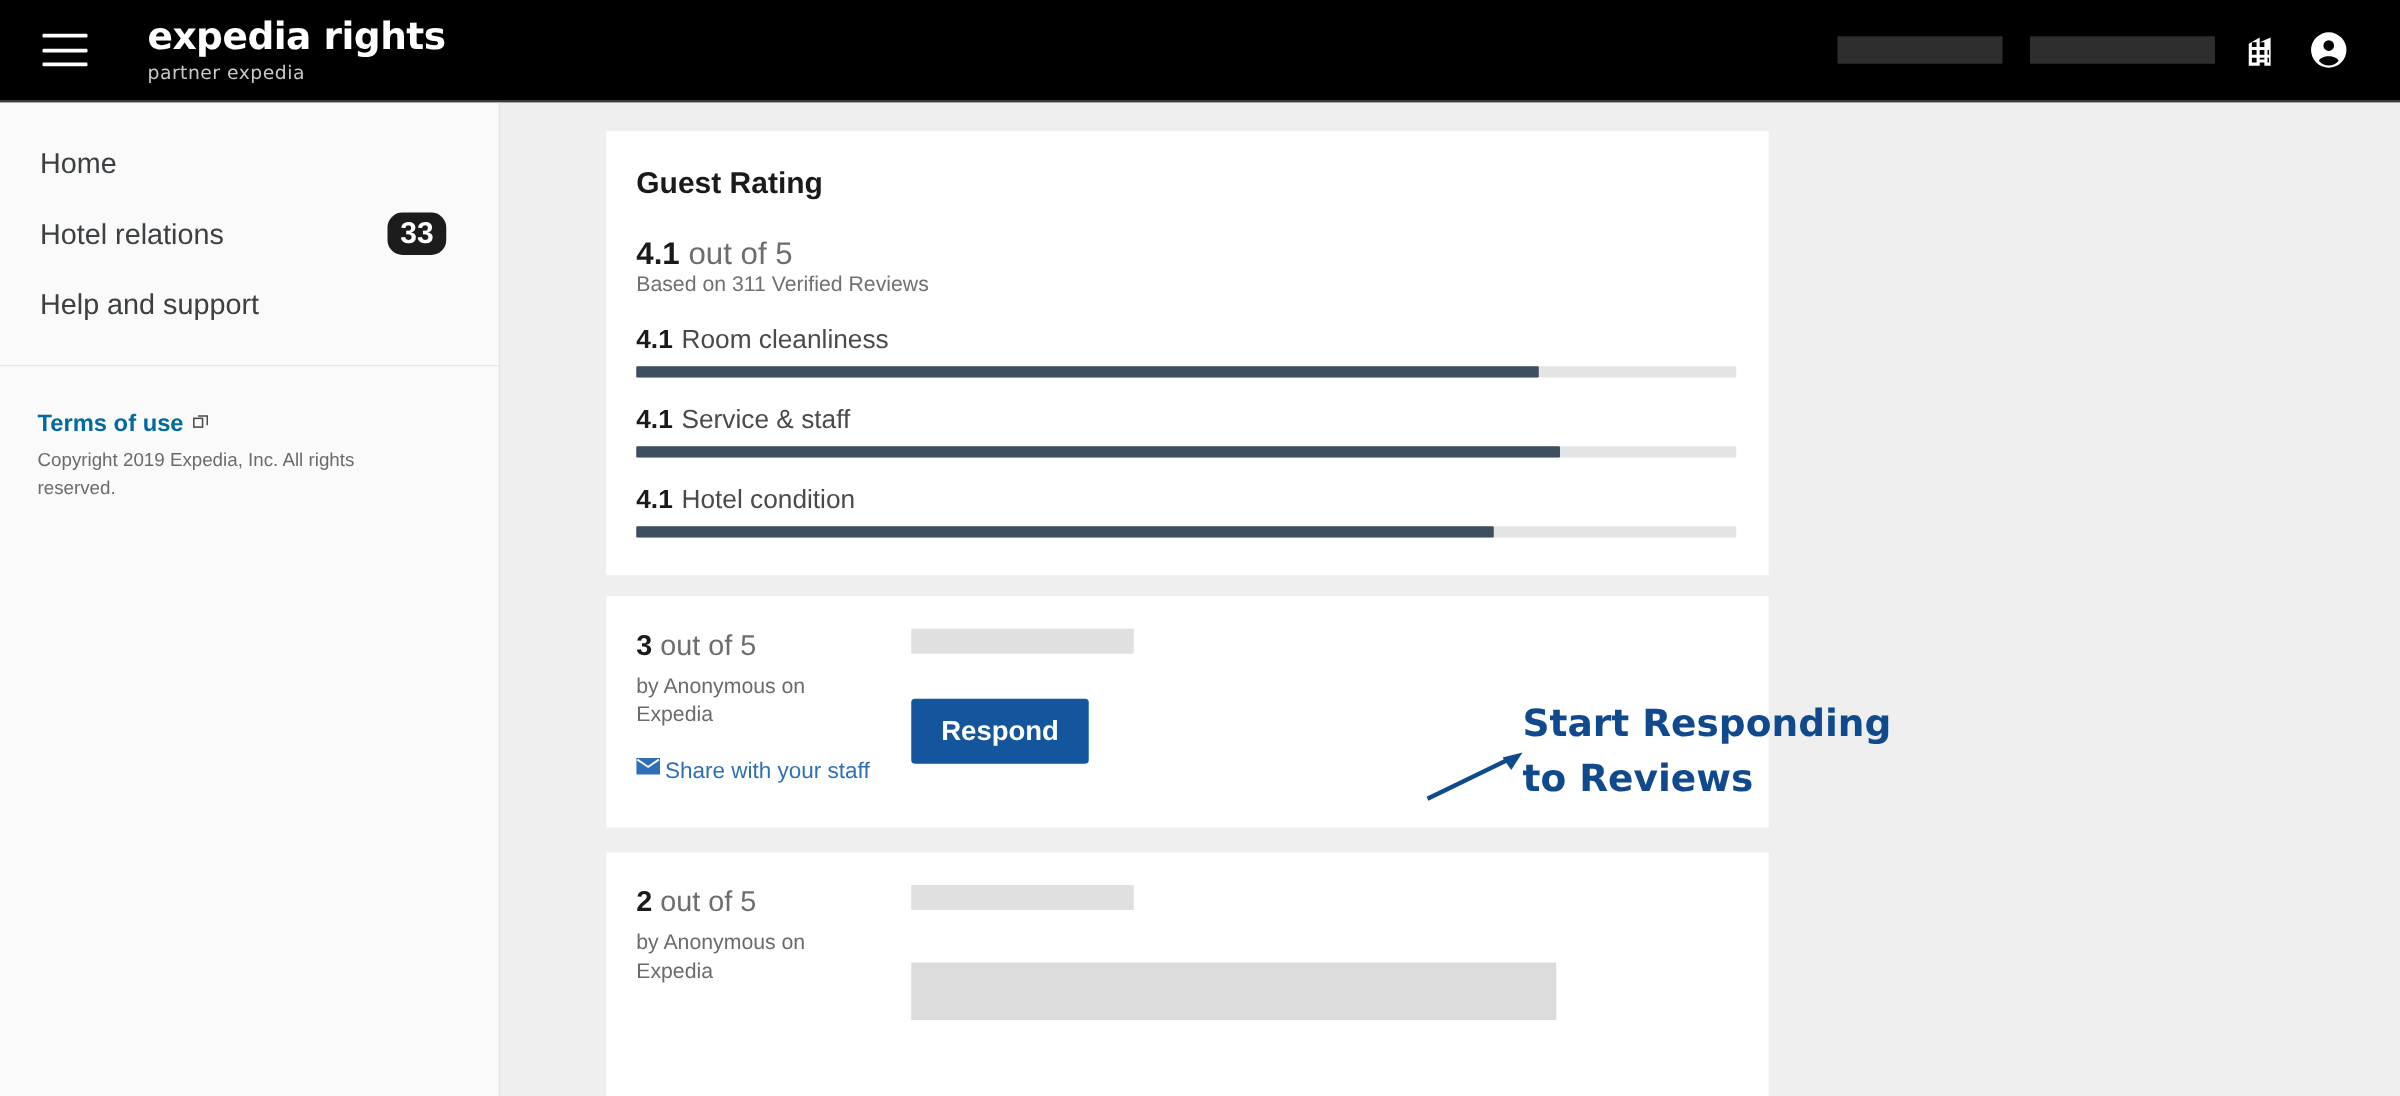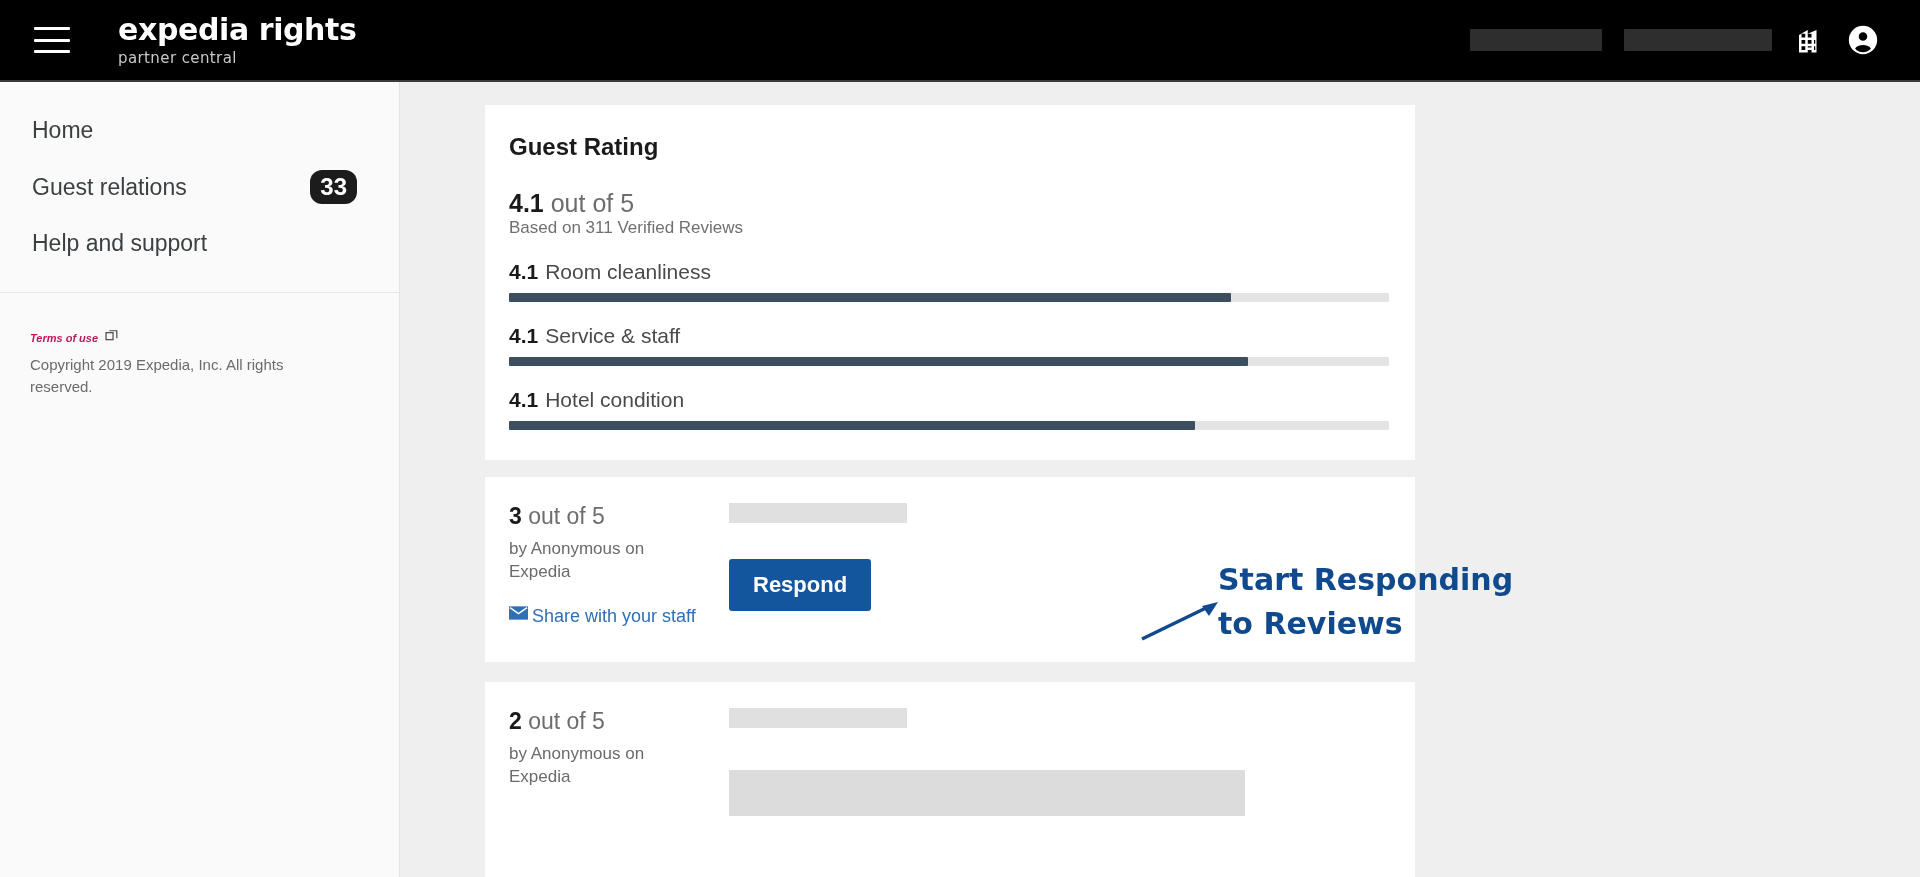--- a/index.html
+++ b/index.html
@@ -63,21 +63,21 @@
   .badge {
     background: #1c1c1c; color: #ffffff;
     font-size: 24px; font-weight: 700;
     padding: 3px 10px; border-radius: 12px; min-width: 42px;
     text-align: center;
   }
   .nav-divider { height: 1px; background: #e6e6e6; margin-top: 22px; }
 
   .footer-block { padding: 36px 30px 0 30px; }
   .terms-row { display: flex; align-items: center; gap: 7px; cursor: pointer; }
-  .terms-text { font-size: 11px; font-weight: 700; color: #be185d; font-style: italic; }
+  .terms-text { font-size: 19px; font-weight: 700; color: #0369a1; }
   .copyright {
     font-size: 15px; color: #6b6b6b; margin-top: 7px; line-height: 1.45;
     max-width: 272px;
   }
 
   
   .main {
     position: absolute; top: 82px; left: 400px;
     width: 1520px; height: 795px;
     background: #efefef;
@@ -156,21 +156,21 @@
   <div class="topnav">
     <div class="hamburger">
       <span></span>
         <span></span>
         <span></span>
     </div>
     <div class="brand">
       <div>
         <span class="brand-main">expedia rights</span><span class="brand-tm">˙</span>
       </div>
-      <div class="brand-sub">partner central</div>
+      <div class="brand-sub">partner expedia</div>
     </div>
 
     <div class="topnav-right">
       <div class="redact-bar redact-prop"></div>
       <div class="redact-bar redact-user"></div>
       <div class="icon-white">
         <svg width="30" height="30" viewBox="0 0 24 24" fill="currentColor">
           <path d="M4 22V8l7-4v3l7-3v18h-4v-4h-3v4H4zm2-2h3v-3H6v3zm0-5h3v-3H6v3zm0-5h3V7H6v3zm5 10h3v-3h-3v3zm0-5h3v-3h-3v3zm0-5h3V7h-3v3zm5 10h1v-3h-1v3zm0-5h1v-3h-1v3z"></path>
         </svg>
       </div>
@@ -183,21 +183,21 @@
   </div>
 
   <div class="sidebar">
     <div class="nav-list">
 
       <div class="nav-item">
         <span class="nav-label">Home</span>
       </div>
 
       <div class="nav-item">
-        <span class="nav-label">Guest relations</span>
+        <span class="nav-label">Hotel relations</span>
         <span class="badge">33</span>
       </div>
 
       <div class="nav-item">
         <span class="nav-label">Help and support</span>
       </div>
 
       <div class="nav-divider"></div>
 
       <div class="footer-block">

